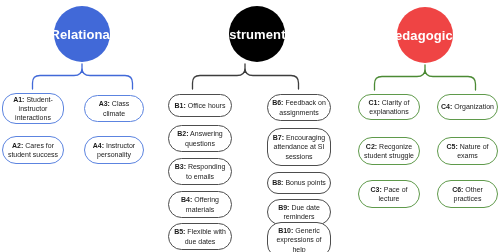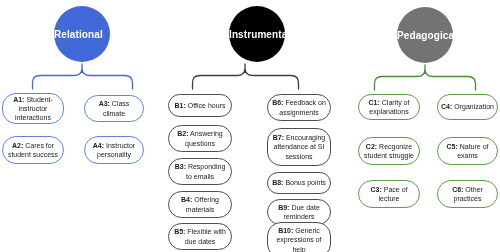--- a/index.html
+++ b/index.html
@@ -13,24 +13,24 @@
     height: 252px;
     background: #ffffff;
     font-family: "Liberation Sans", sans-serif;
     overflow: hidden;
   }
   .circle {
     position: absolute;
     border-radius: 50%;
     display: flex;
     align-items: center;
-    justify-content: flex-start;
+    justify-content: center;
     color: #ffffff;
     font-weight: bold;
-    font-size: 10px;
+    font-size: 13px;
     letter-spacing: 0.1px;
     text-align: center;
     box-sizing: border-box;
   }
   .node {
     position: absolute;
     box-sizing: border-box;
     border: 1px solid #000;
     border-radius: 14px;
     background: #ffffff;
@@ -132,21 +132,21 @@
     <div class="node" style="left:267px; top:199px; width:64px; height:26px;">
       <span><span class="code">B9:</span> <span>Due date reminders</span></span>
     </div>
     <div class="node" style="left:267px; top:222px; width:64px; height:36px;">
       <span><span class="code">B10:</span> <span>Generic expressions of help</span></span>
     </div>
   </div>
 
   <div class="grp-c">
 
-    <div class="circle" style="left:397px; top:7px; width:56px; height:56px; background:#737373;">
+    <div class="circle" style="left:397px; top:7px; width:56px; height:56px; background:#ef4444;">
       <span>Pedagogical</span>
     </div>
 
     <svg class="brace" style="left:368px; top:63px;" width="114" height="30" viewBox="0 0 114 30">
       <path d="M 57 2 L 57 6
                M 57 6 C 57 12, 53 13.5, 49 13.5
                L 14 13.5 C 9 13.5, 6.5 16, 6.5 21 L 6.5 27
                M 57 6 C 57 12, 61 13.5, 65 13.5
                L 100 13.5 C 105 13.5, 107.5 16, 107.5 21 L 107.5 27" fill="none" stroke="#4b8a34" stroke-width="1.3" stroke-linecap="round"></path>
     </svg>

